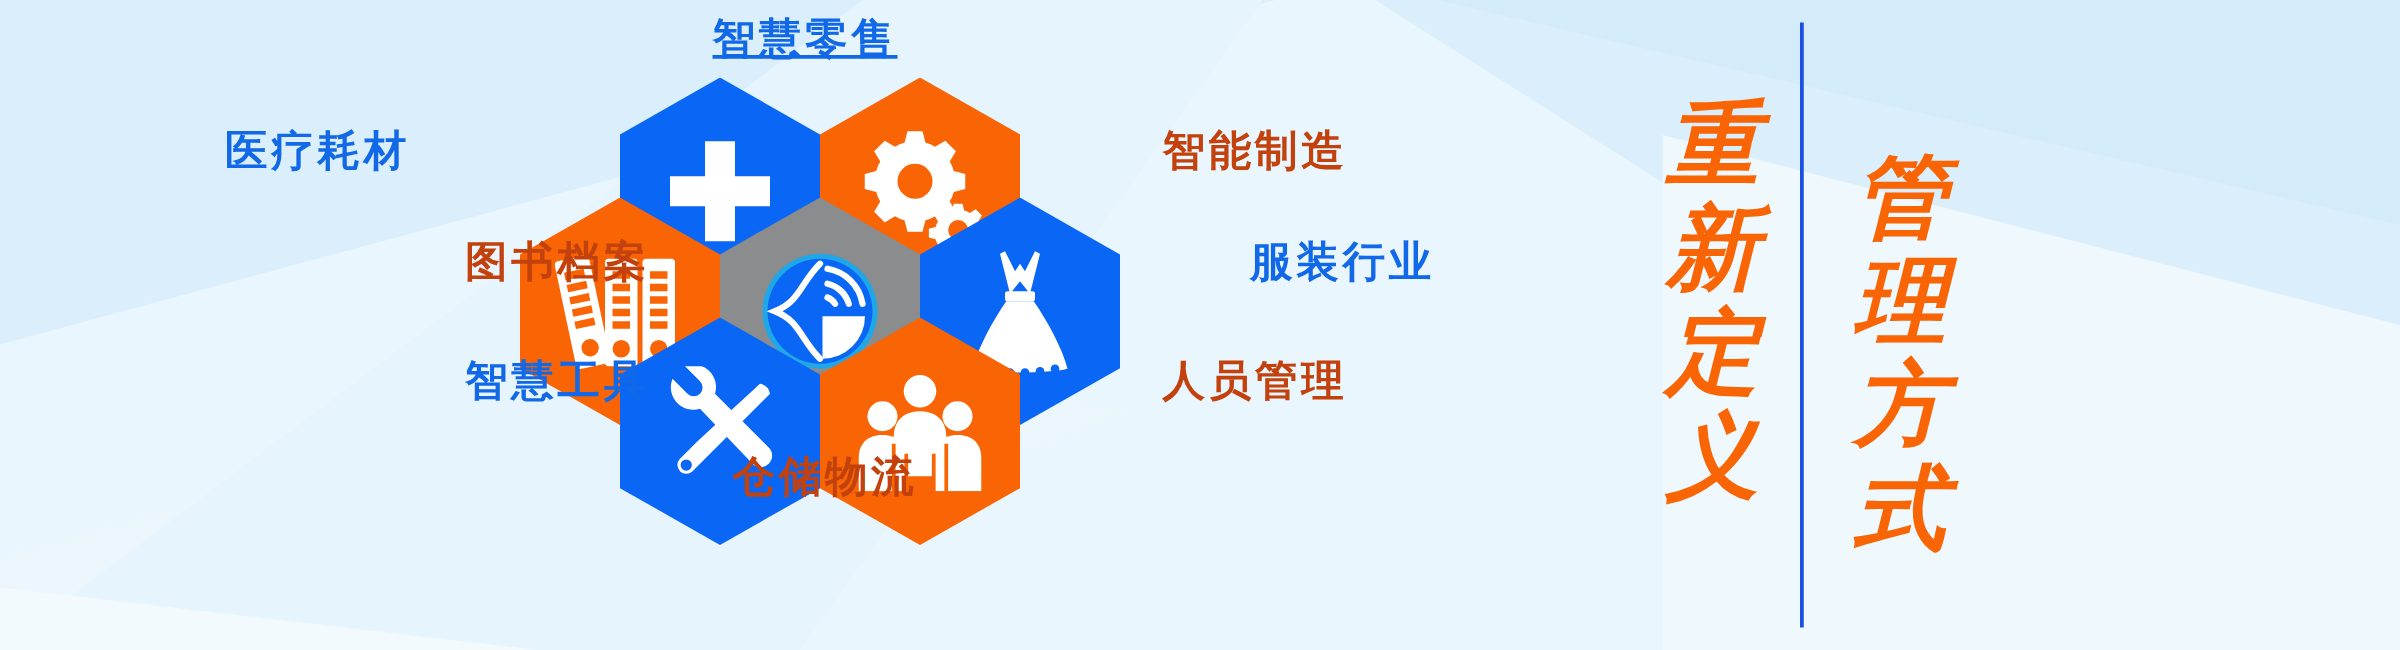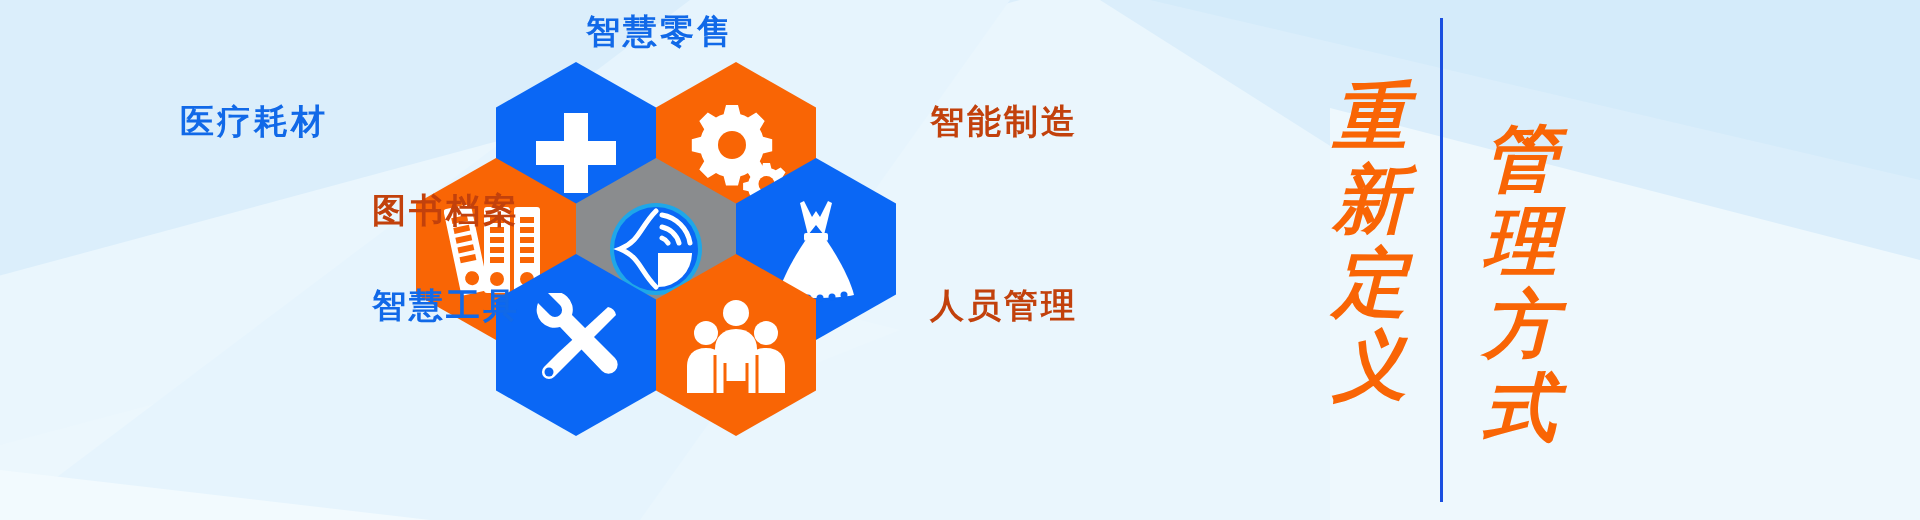--- a/index.html
+++ b/index.html
@@ -74,21 +74,21 @@
     position:absolute;
     font-size:34px;
     font-weight:700;
     letter-spacing:3px;
     white-space:nowrap;
     line-height:1;
   }
   .label.blue   { color:#1169e8; }
   .label.orange { color:#c2410c; }
 
-  .lbl-retail    { left:560px; top:14px;  width:200px; text-align:center; }
+  .lbl-retail    { left:544px; top:14px;  width:200px; text-align:center;text-decoration:underline; }
   .lbl-medical   { left:180px; top:104px; width:340px; }
   .lbl-manufact  { left:930px; top:104px; width:340px; text-align:left;  }
   .lbl-books     { left:130px; top:193px; width:390px; text-align:right; }
   .lbl-apparel   { left:1000px;top:193px; width:340px; text-align:left;  }
   .lbl-tools     { left:180px; top:288px; width:340px; text-align:right; }
   .lbl-hr        { left:930px; top:288px; width:340px; text-align:left;  }
   .lbl-warehouse { left:560px; top:365px; width:200px; text-align:center;}
 
   
   #slogan { position:absolute; left:1290px; top:0; width:420px; height:520px; }
@@ -273,25 +273,27 @@
     </div>
 
     <div class="label blue lbl-retail">智慧零售</div>
 
     <div class="label blue lbl-medical">医疗耗材</div>
 
     <div class="label orange lbl-manufact">智能制造</div>
 
     <div class="label orange lbl-books">图书档案</div>
 
+    <div class="label blue lbl-apparel">服装行业</div>
 
     <div class="label blue lbl-tools">智慧工具</div>
 
     <div class="label orange lbl-hr">人员管理</div>
 
+    <div class="label orange lbl-warehouse">仓储物流</div>
   </div>
 
   <div id="slogan">
     <div class="slogan-col" id="slogan-left">
       <div class="ch">重</div>
       <div class="ch">新</div>
       <div class="ch">定</div>
       <div class="ch">义</div>
     </div>
 

